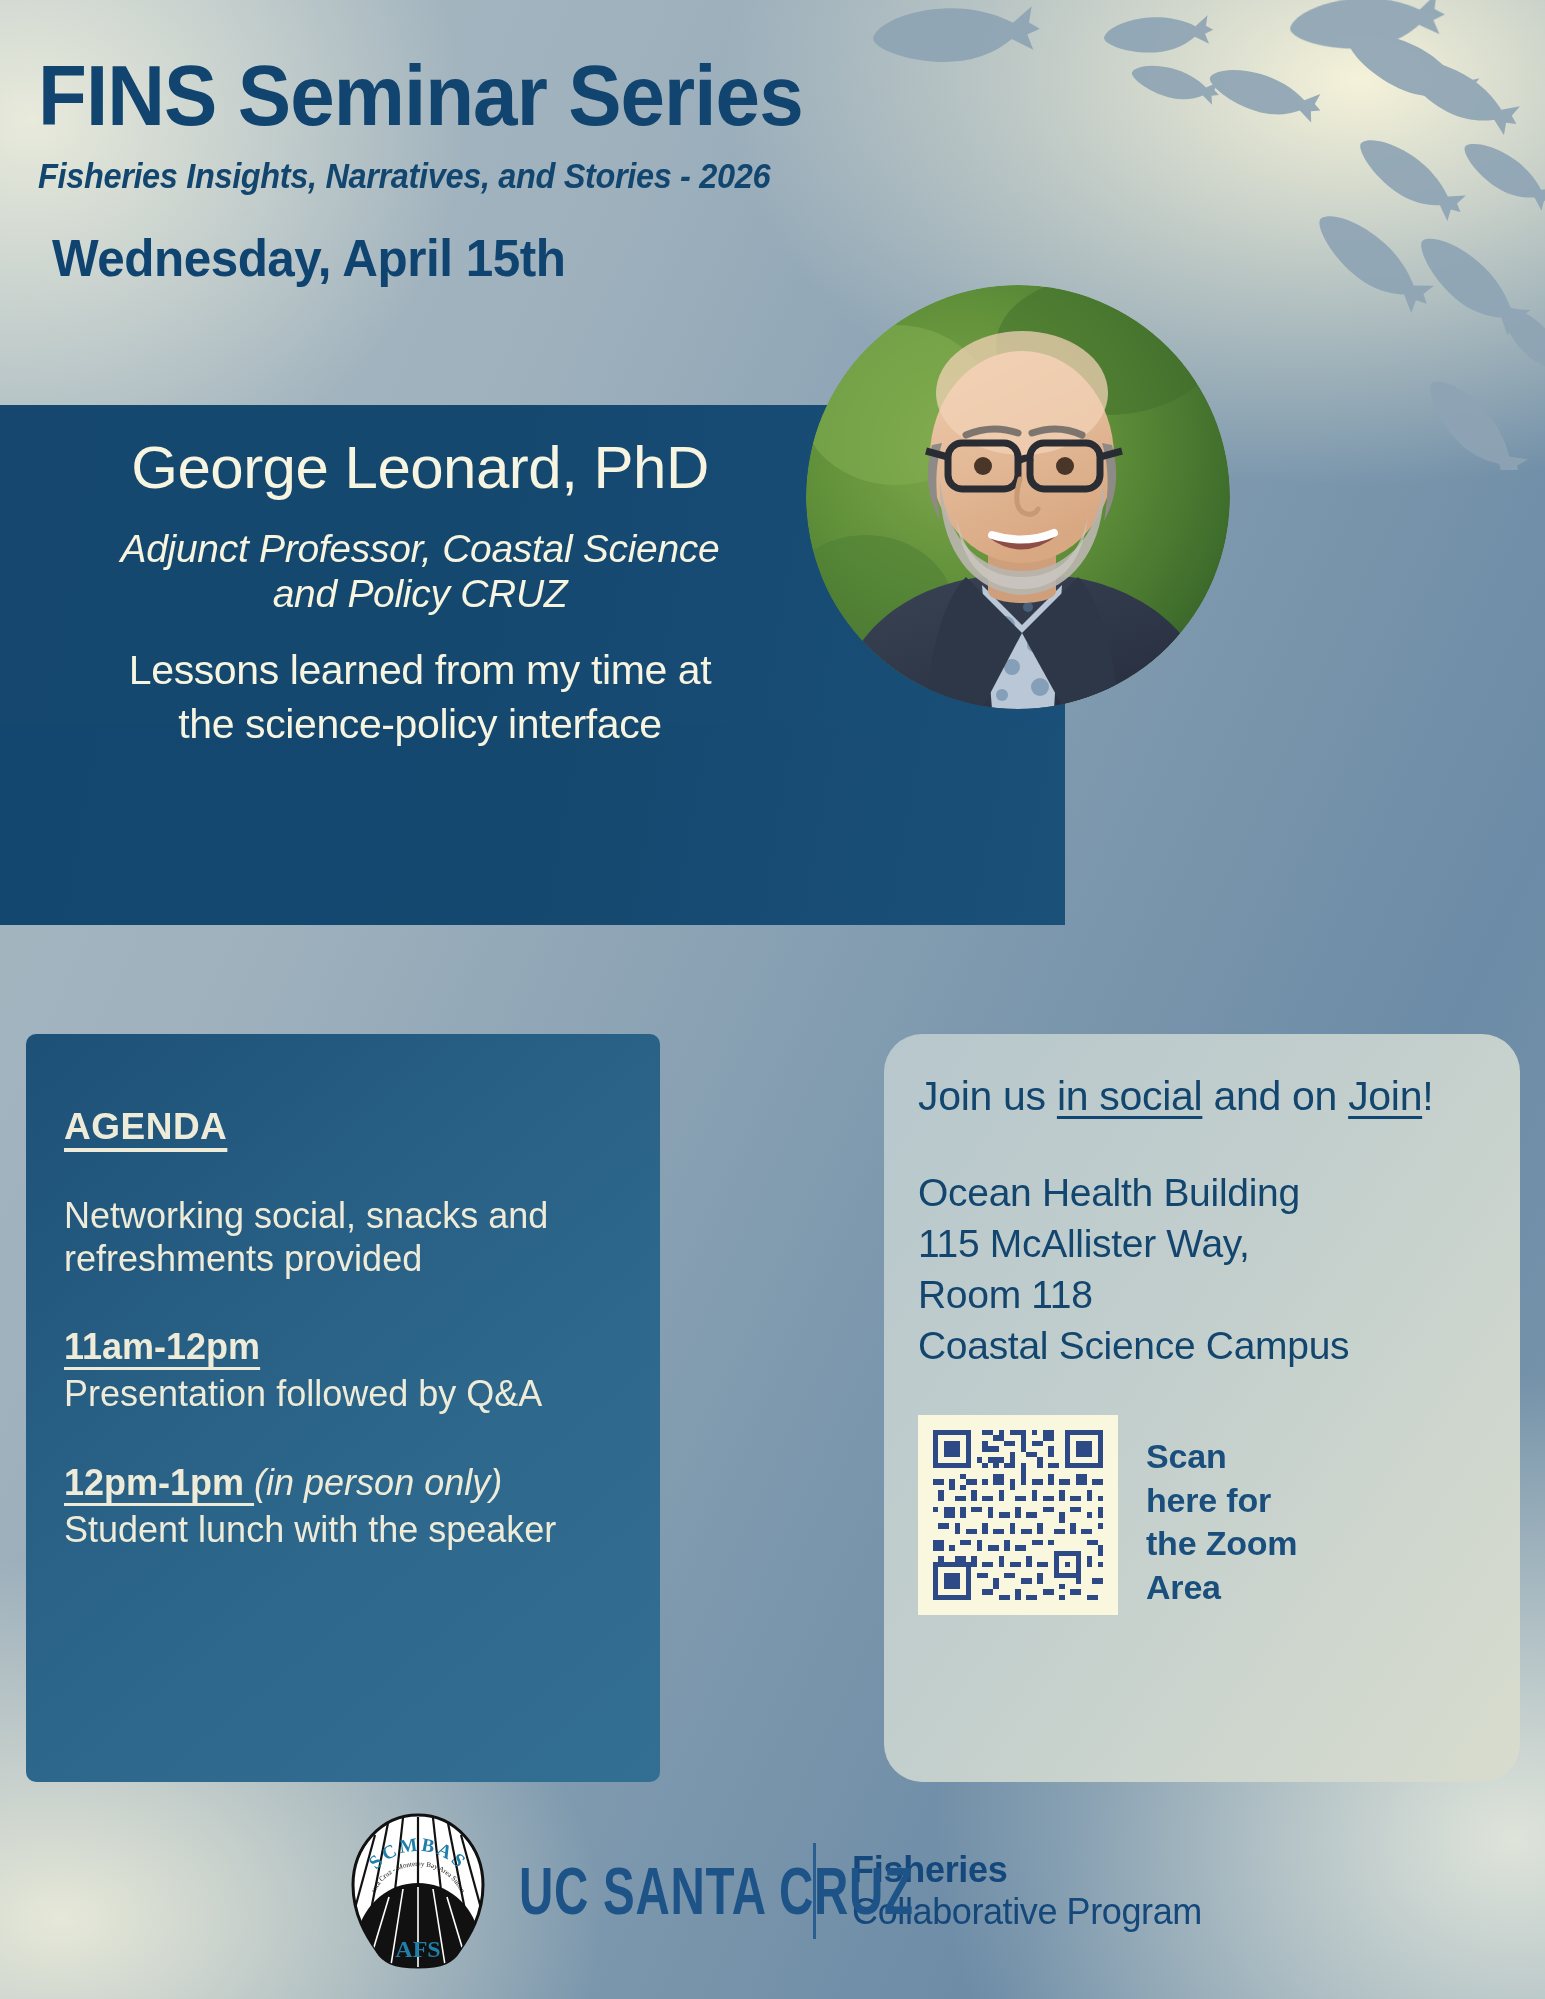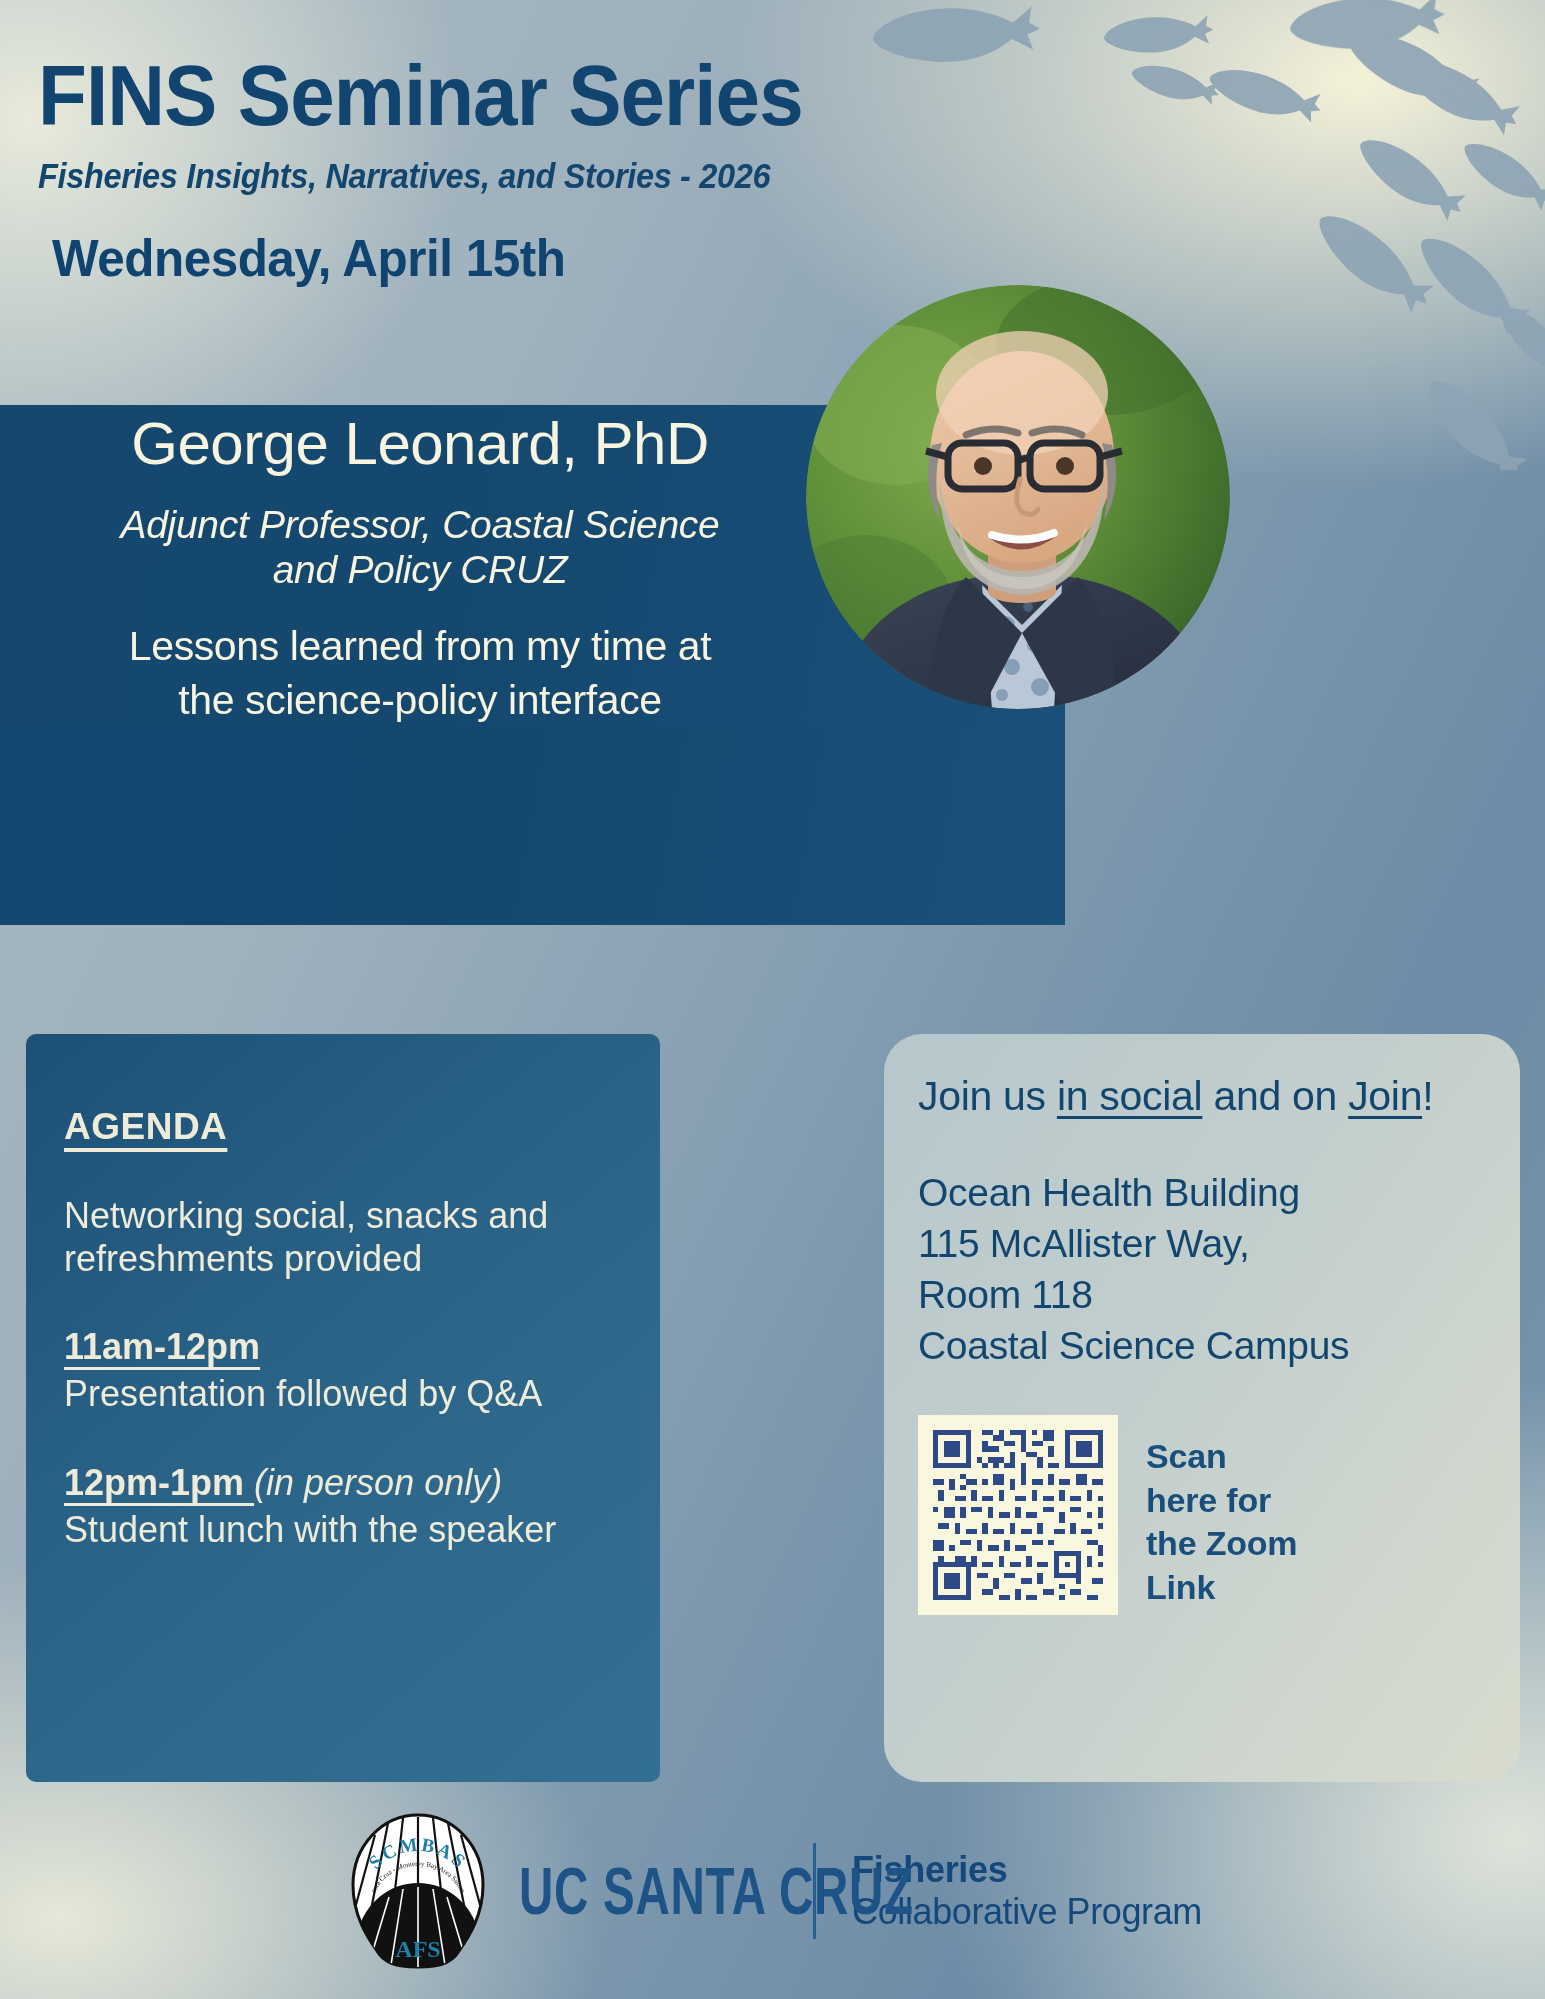--- a/index.html
+++ b/index.html
@@ -47,21 +47,21 @@
   
   #speaker-band{
     position:absolute; left:0; top:405px; width:1065px; height:320px;
     background:linear-gradient(100deg,#16486f 0%,#14486f 45%,#1a4f79 100%);
   }
   #speaker-band-lower{
     position:absolute; left:0; top:725px; width:1065px; height:200px;
     background:linear-gradient(100deg,#144770 0%,#14486f 50%,#1b5079 100%);
   }
   #speaker-inner{
-    position:absolute; left:0; top:381px; width:840px; height:520px;
+    position:absolute; left:0; top:405px; width:840px; height:520px;
     display:flex; flex-direction:column; align-items:center;
     padding-top:28px;
   }
   #speaker-name{
     font-size:60px; font-weight:400; color:#f7f4e0; letter-spacing:-0.5px;
   }
   #speaker-role{
     margin-top:24px; font-size:39px; font-style:italic; color:#f7f4e0;
     text-align:center; line-height:1.16; letter-spacing:-0.3px;
   }
@@ -432,21 +432,21 @@
             <rect x="30" y="28" width="2" height="1"></rect>
           <rect x="24" y="29" width="1" height="1"></rect>
             <rect x="27" y="28" width="1" height="1"></rect>
         </g>
       </svg>
     </div>
     <div id="scan-text">
       <span>Scan</span><br>
       <span>here for</span><br>
       <span>the Zoom</span><br>
-      <span>Link</span>
+      <span>Area</span>
     </div>
   </div>
 </div>
 
 <div id="footer">
 
   <svg id="scmbas-logo" viewBox="0 0 150 160">
     <defs>
       <clipPath id="shellclip">
         <path d="M75,4 C112,4 140,36 140,74 C140,104 126,126 116,140 C110,150 100,156 75,156

